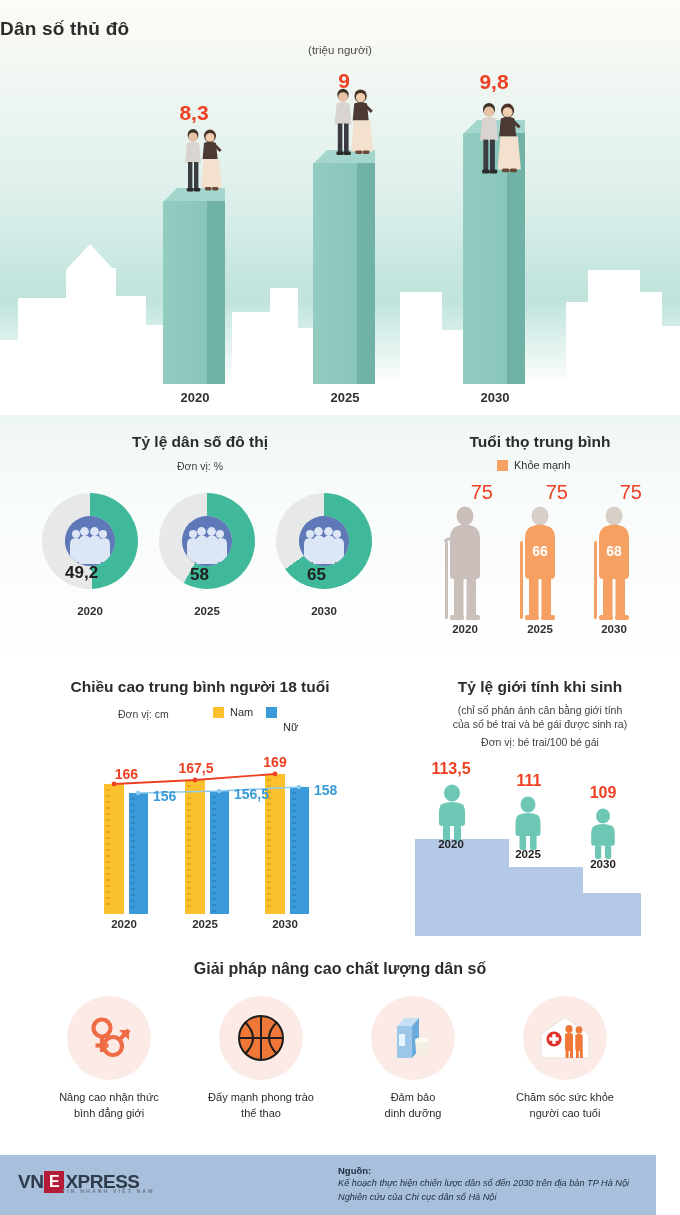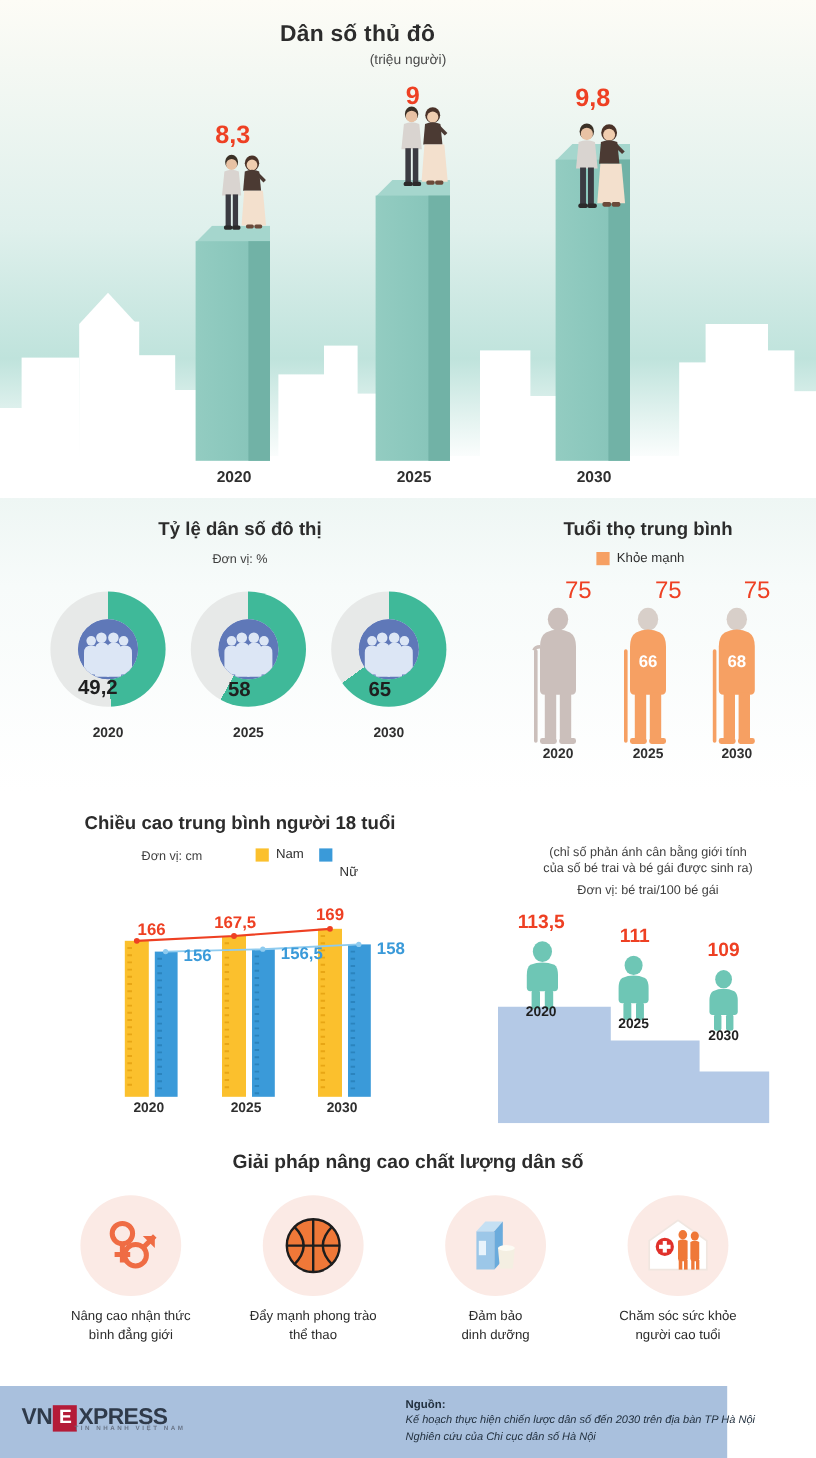--- a/index.html
+++ b/index.html
@@ -11,21 +11,21 @@
   }
   #page { position: relative; width: 680px; height: 1215px; background:#fff; }
 
   
   .sec-pop {
     position: relative; width: 680px; height: 415px;
     background: linear-gradient(to bottom, #fdfcf6 0%, #f4f8f3 14%, #dff0ec 46%, #bfe3dc 72%, #ffffff 93%, #ffffff 100%);
     overflow: hidden;
   }
   .pop-title {
-    position: absolute; top: 18px; left: 0; width: 596px; text-align: center;
+    position: absolute; top: 18px; left: 0; width: 596px; 
     font-size: 19px; font-weight: bold; color: #2c2c2c; letter-spacing: .2px;
   }
   .pop-sub {
     position: absolute; top: 44px; left: 0; width: 680px; text-align: center;
     font-size: 11.5px; color: #4a4a4a;
   }
   .skyline { position:absolute; left:0; bottom:0; width:680px; height:185px; }
 
   .bar { position:absolute; }
   .bar .front { position:absolute; left:0; top:0; width:100%; height:100%;
@@ -75,21 +75,21 @@
   
   .sec4 { position:relative; width:631px; height:200px; background:#ffffff; }
   .sol-title { position:absolute; top:10px; left:0; width:680px; text-align:center;
     font-size:16px; font-weight:bold; color:#2c2c2c; }
   .sol { position:absolute; top:46px; width:130px; }
   .sol-circle { position:relative; margin:0 auto; width:84px; height:84px; border-radius:50%;
     background:#fbeae5; display:flex; align-items:center; justify-content:center; }
   .sol-label { margin-top:10px; text-align:center; font-size:11px; color:#2b2b2b; line-height:1.45; }
 
   
-  .footer { position:absolute; left:0; bottom:0; width:606px; height:60px; background:#a9c0dd; }
+  .footer { position:absolute; left:0; bottom:0; width:656px; height:60px; background:#a9c0dd; }
   .logo { position:absolute; left:18px; top:16px; display:flex; align-items:center; }
   .logo-vn { font-size:19px; font-weight:bold; color:#2f3a4a; letter-spacing:-.5px; }
   .logo-e { width:20px; height:22px; background:#b41b38; color:#fff; font-size:16px; font-weight:bold;
     display:flex; align-items:center; justify-content:center; margin:0 1px; }
   .logo-x { font-size:19px; font-weight:bold; color:#2f3a4a; letter-spacing:-.5px; }
   .logo-tag { position:absolute; left:62px; top:33px; font-size:5.2px; font-weight:bold;
     color:#6b7689; letter-spacing:2.1px; }
   .src { position:absolute; left:338px; top:10px; width:330px; color:#22303f; }
   .src-head { font-size:9.5px; font-weight:bold; }
   .src-line { font-size:9.2px; font-style:italic; line-height:1.55; }
@@ -498,20 +498,21 @@
     <div class="h-val" style="left:254px; top:94px; width:42px; text-align:center; color:#ee4023;">169</div>
 
     <div class="h-val" style="left:153px; top:128px; width:36px; text-align:left; color:#3a9ad9;">156</div>
     <div class="h-val" style="left:234px; top:126px; width:46px; text-align:left; color:#3a9ad9;">156,5</div>
     <div class="h-val" style="left:314px; top:122px; width:36px; text-align:left; color:#3a9ad9;">158</div>
 
     <div class="h-year" style="left:96px; top:258px; width:56px;">2020</div>
     <div class="h-year" style="left:177px; top:258px; width:56px;">2025</div>
     <div class="h-year" style="left:257px; top:258px; width:56px;">2030</div>
 
+    <div class="s-title" style="left:400px; top:18px; width:280px;">Tỷ lệ giới tính khi sinh</div>
     <div class="s-sub" style="left:400px; top:44px; width:280px;">(chỉ số phản ánh cân bằng giới tính</div>
     <div class="s-sub" style="left:400px; top:58px; width:280px;">của số bé trai và bé gái được sinh ra)</div>
     <div class="s-sub" style="left:400px; top:76px; width:280px;">Đơn vị: bé trai/100 bé gái</div>
 
     <svg style="position:absolute; left:413px; top:121px; width:230px; height:155px;" viewBox="0 0 230 155">
       <path d="M2 58 h94 v28 h74 v26 h58 v43 H2 Z" fill="#b4c9e6"></path>
     </svg>
 
     <div class="kid-val" style="left:418px; top:100px; width:66px;">113,5</div>
     <svg class="kid" style="left:435px; top:124px; width:34px; height:58px;" viewBox="0 0 34 58">

